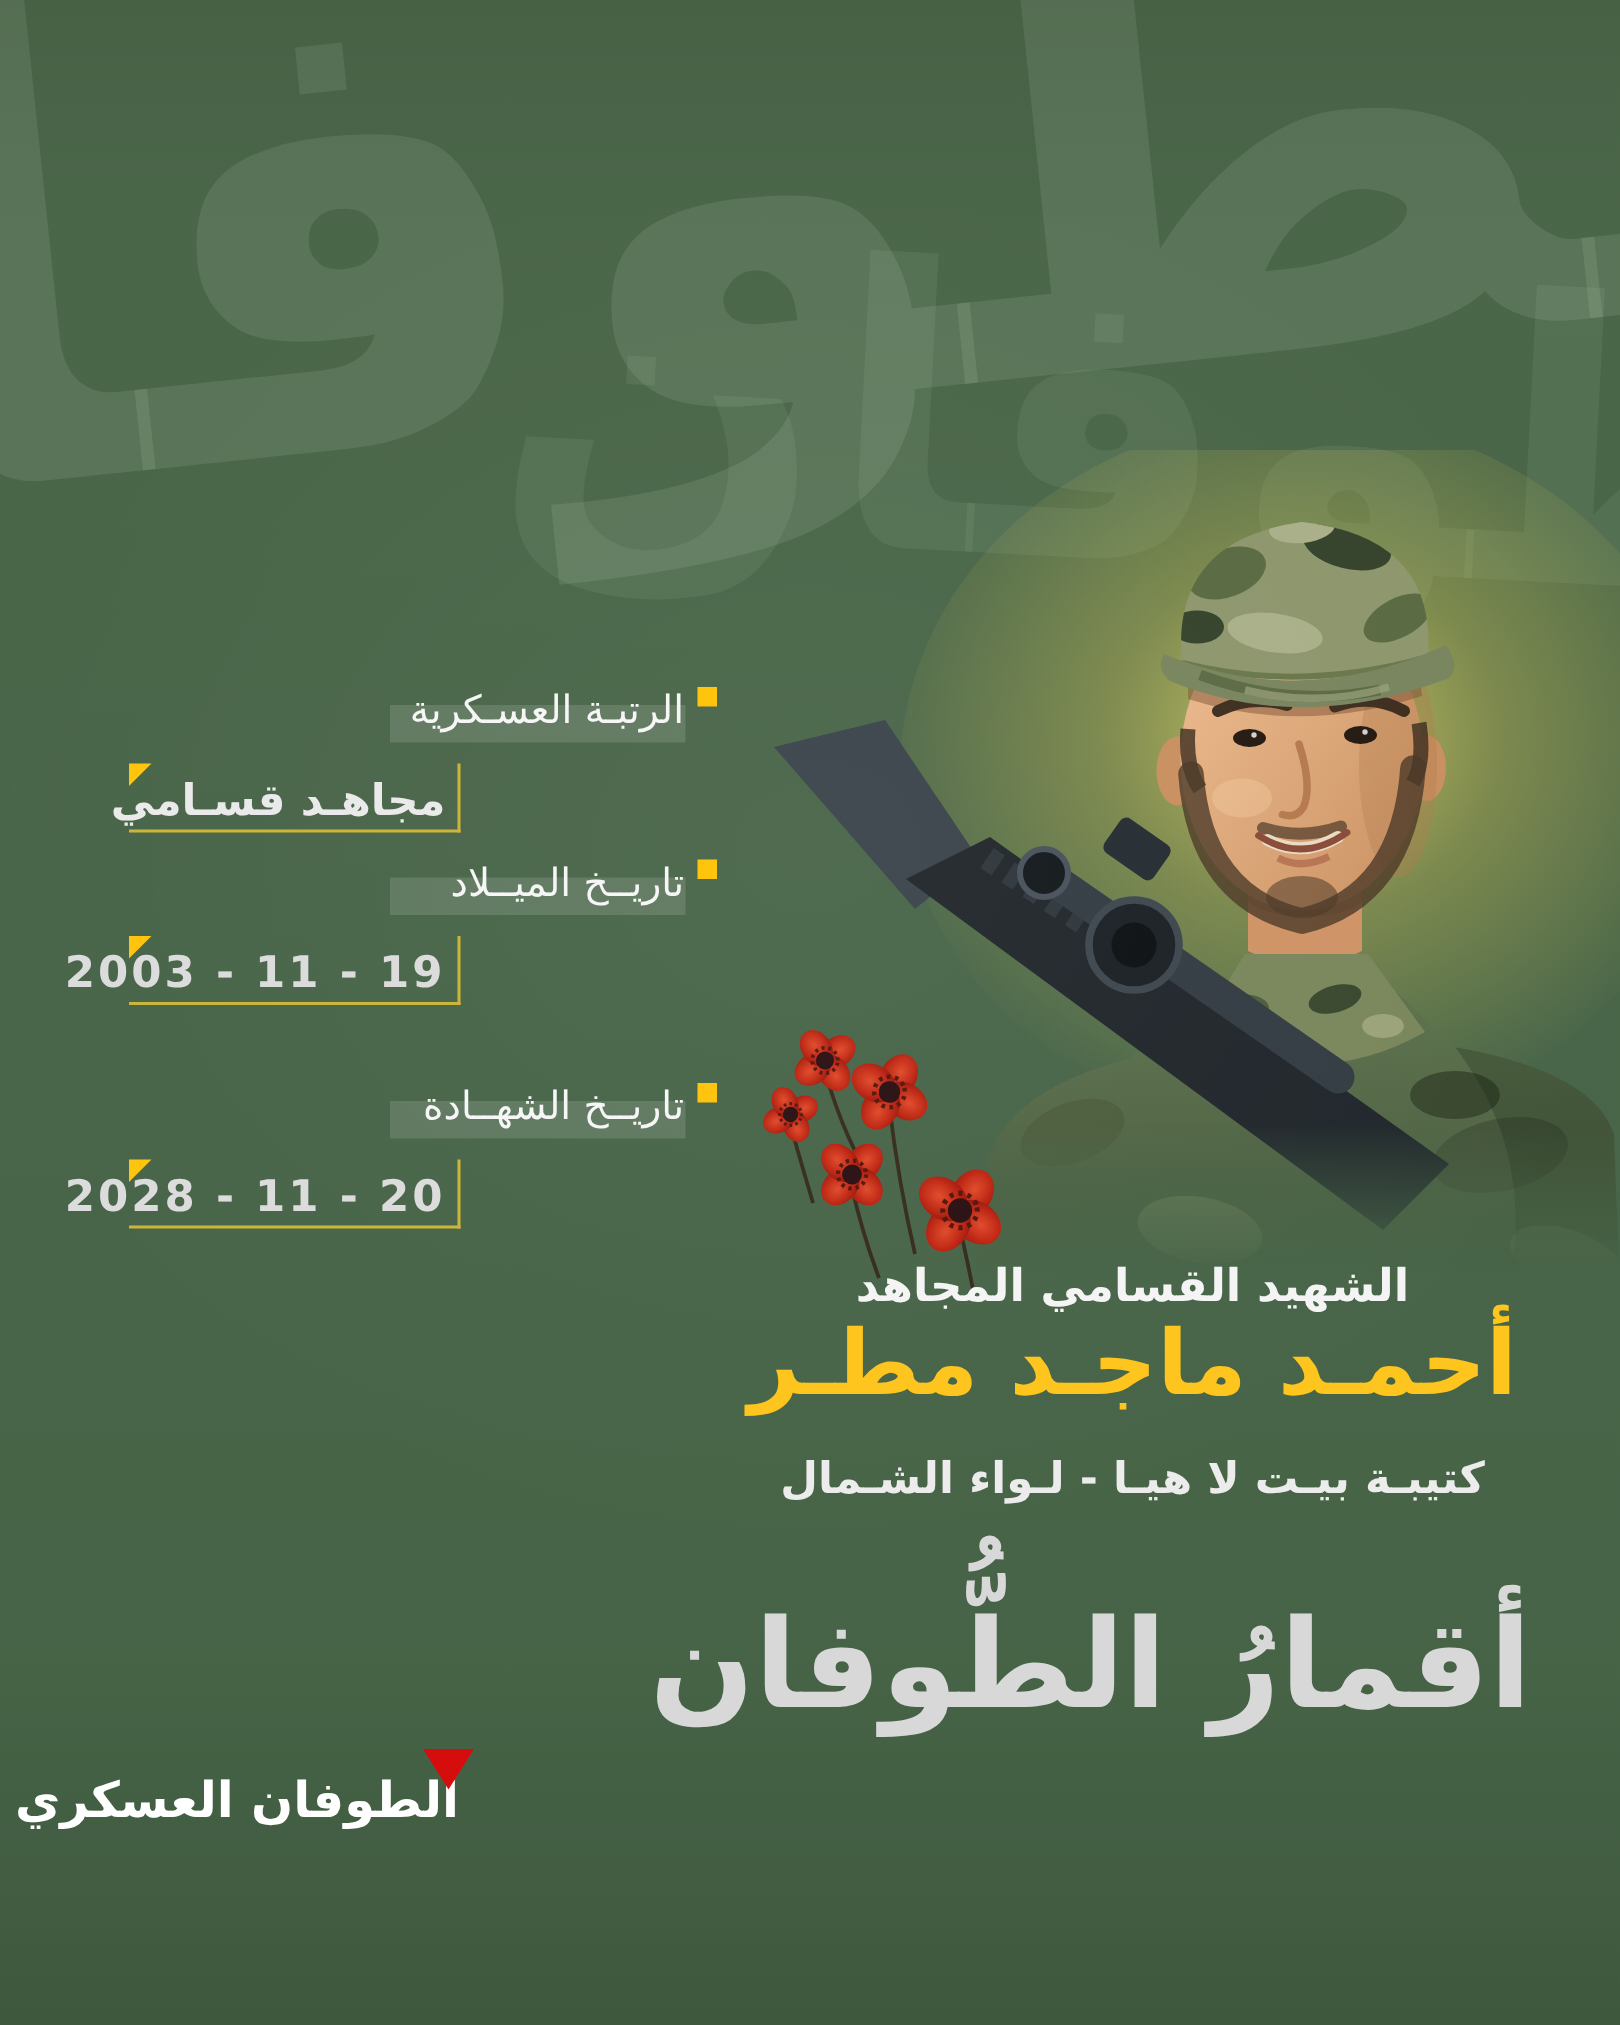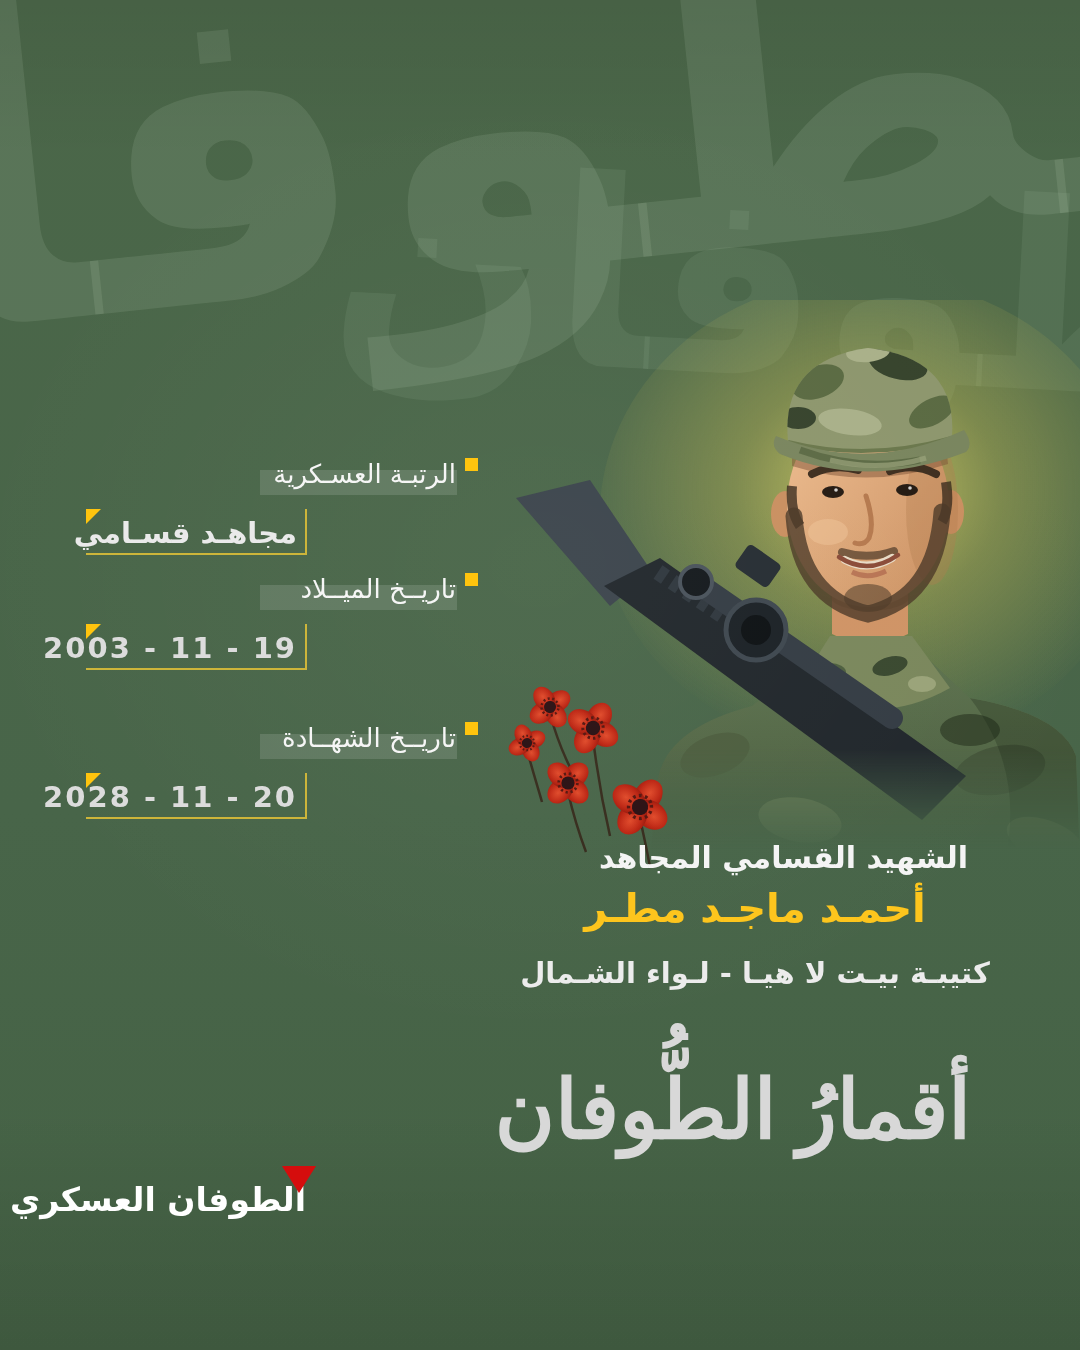--- a/index.html
+++ b/index.html
@@ -29,25 +29,25 @@
   .label-band{position:absolute;right:21px;top:18px;width:197px;height:25px;background:rgba(255,255,255,0.13);}
   .info-label{position:absolute;right:22px;top:0;line-height:44px;font-size:26px;font-weight:normal;color:#f6f6f6;white-space:nowrap;}
   .value-box{position:absolute;left:0;top:57px;width:221px;height:46px;
     border-bottom:2px solid #cdb53a;border-right:2px solid #cdb53a;}
   .fold{position:absolute;left:0;top:0;width:0;height:0;
     border-top:15px solid #ffc40e;border-right:15px solid transparent;}
   .value-text{position:absolute;right:8px;bottom:3px;font-size:29px;font-weight:bold;color:#eaeaea;white-space:nowrap;}
   .value-date{letter-spacing:2px;color:#dcdcdc;}
   
   .martyr-block{position:absolute;left:430px;top:840px;width:650px;text-align:center;}
-  .pretitle{text-align:right;padding-right:112px;font-size:30px;font-weight:bold;color:#f4f4f4;line-height:1.2;}
-  .name{margin-top:10px;font-size:40px;font-weight:800;color:#fdc51d;line-height:1.1;white-space:nowrap;}
+  .pretitle{text-align:center;font-size:30px;font-weight:bold;color:#f4f4f4;line-height:1.2;}
+  .name{font-size:60px;font-weight:800;color:#fdc51d;line-height:1.1;white-space:nowrap;}
   .unit{margin-top:26px;font-size:29px;font-weight:bold;color:#ececec;line-height:1.2;}
   
-  .series-logo{position:absolute;left:433px;top:1056px;width:600px;text-align:center;font-family:Liberation Serif, serif;}
+  .series-logo{position:absolute;left:433px;top:1056px;width:600px;text-align:left;}
   .series-title{font-size:82px;font-weight:bold;color:#d8d8d8;line-height:1.35;white-space:nowrap;}
   .series-subtitle{margin-top:14px;font-size:21px;color:#d2d2d2;white-space:nowrap;}
   
   .publisher-logo{position:absolute;left:76px;top:1168px;width:230px;height:64px;}
   .publisher-text{font-size:33px;font-weight:bold;color:#ffffff;line-height:64px;white-space:nowrap;}
   .publisher-triangle{position:absolute;right:-10px;top:-2px;width:0;height:0;
     border-left:17px solid transparent;border-right:17px solid transparent;border-top:27px solid #d50d0d;}
 </style>
 </head>
 <body>

